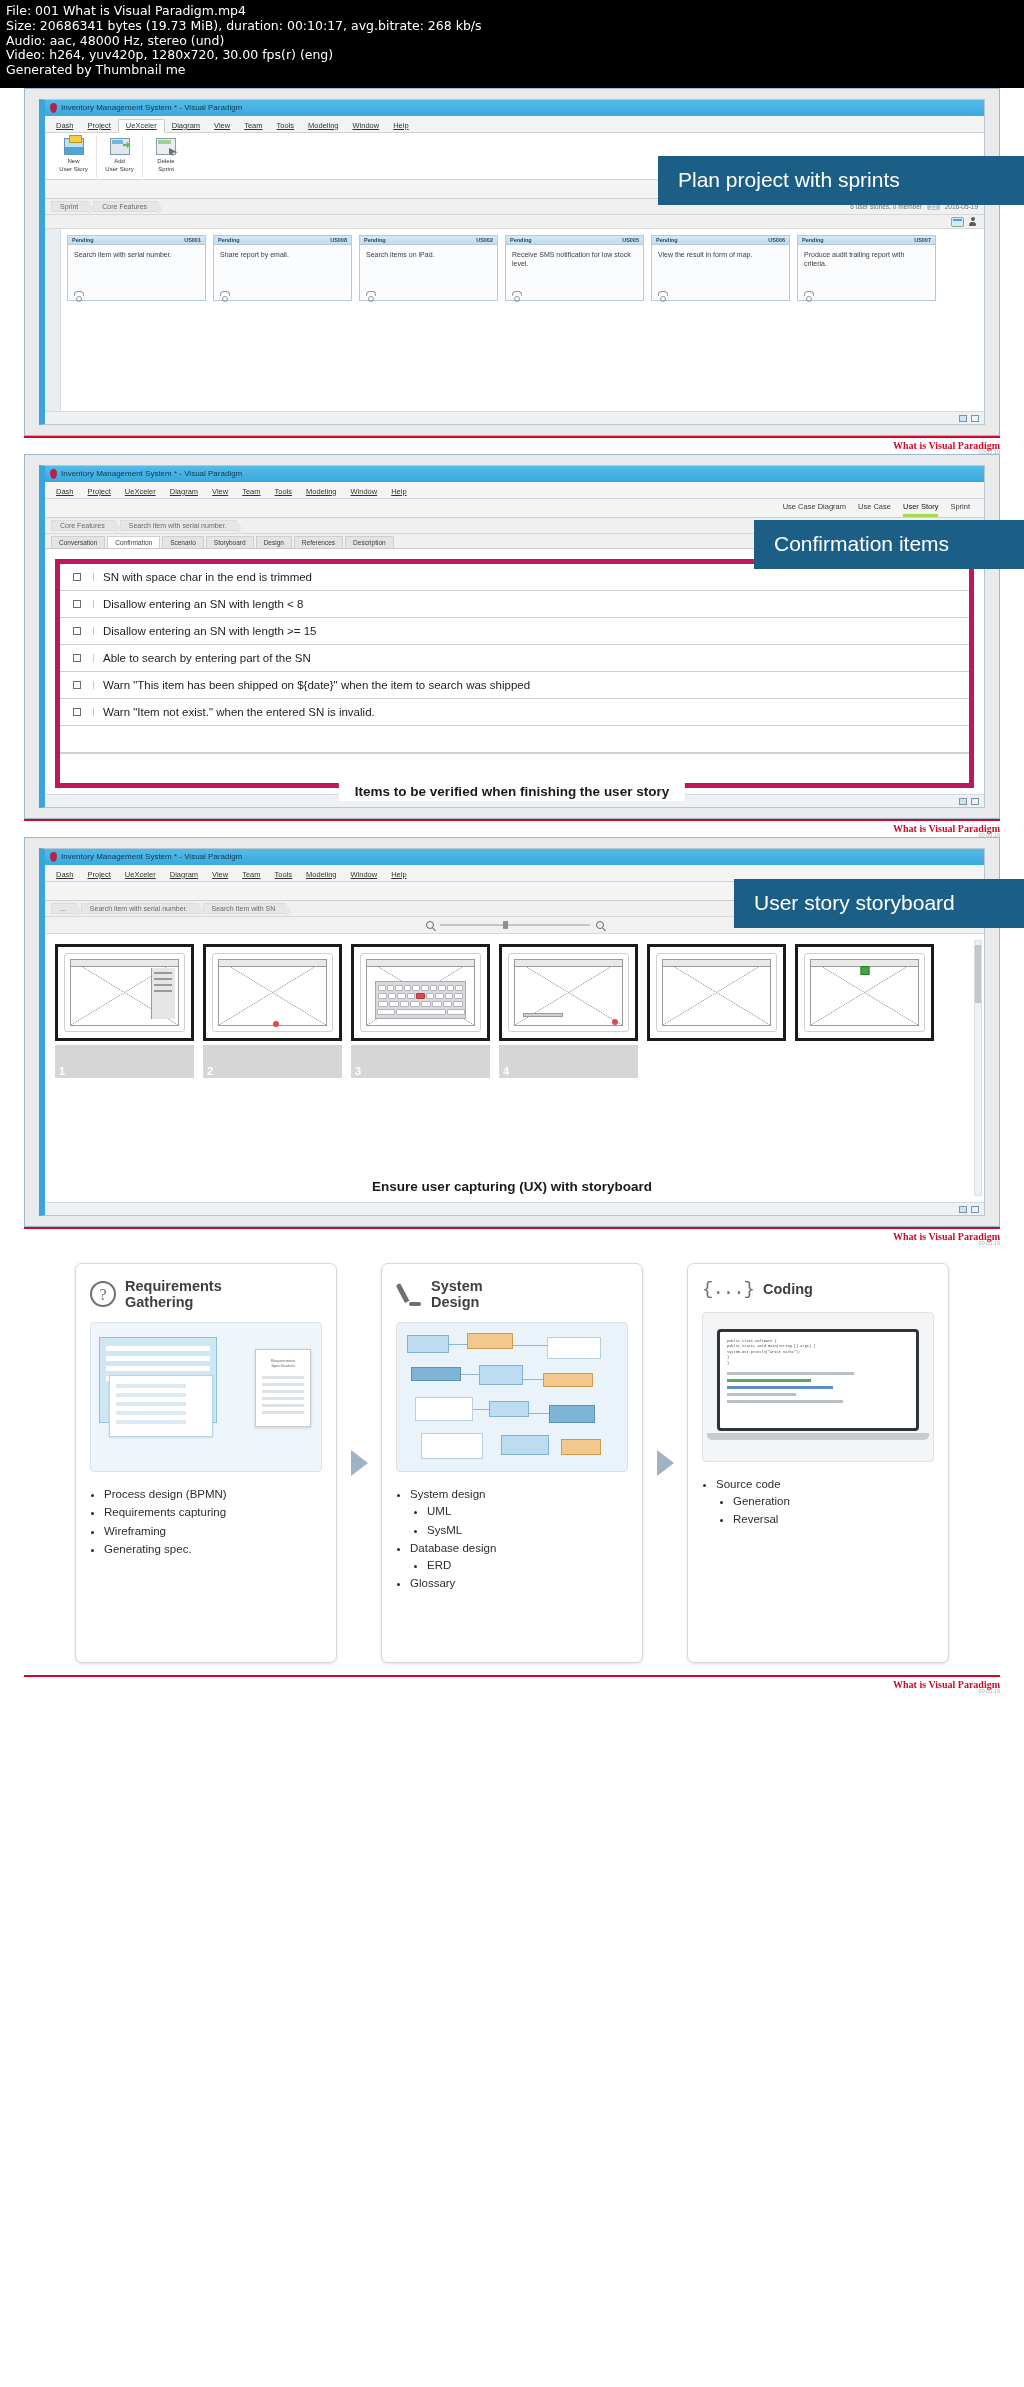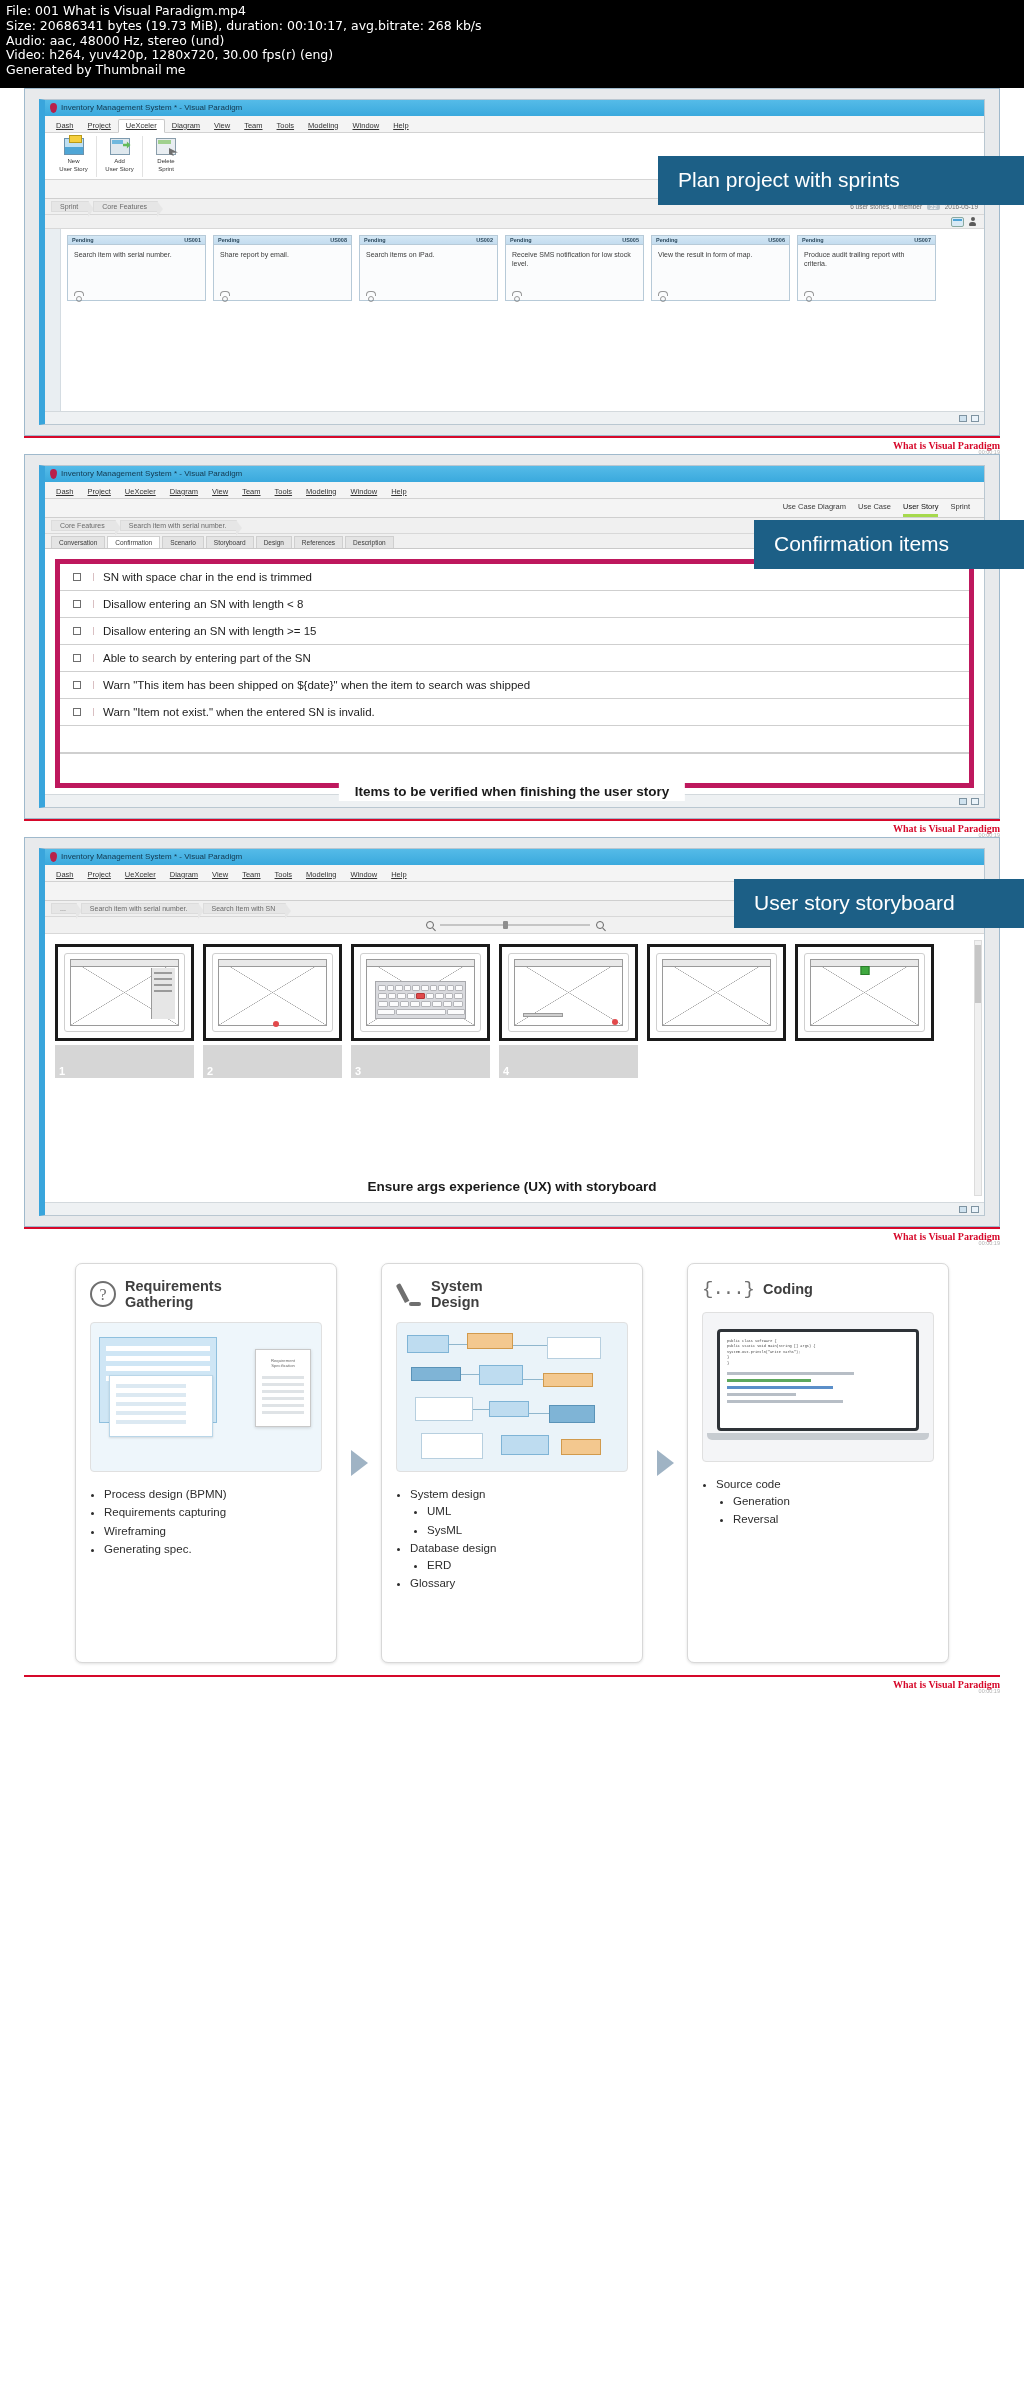--- a/index.html
+++ b/index.html
@@ -1094,21 +1094,21 @@
 
       <div class="vp-statusbar">
         <span class="sb-ico"></span>
         <span class="sb-ico doc"></span>
       </div>
     </div>
   </div>
 
   <div class="caption" style="top:42px; right:0; width:290px;">User story storyboard</div>
 
-  <div style="position:absolute; left:50%; transform:translateX(-50%); bottom:48px; background:#ffffff; padding:3px 16px; font-size:13.5px; font-weight:bold; color:#1a1a1a;">Ensure args experience (UX) with storyboard</div>
+  <div style="position:absolute; left:50%; transform:translateX(-50%); bottom:48px; background:#ffffff; padding:3px 16px; font-size:13.5px; font-weight:bold; color:#1a1a1a;">Ensure user capturing (UX) with storyboard</div>
 
   <div class="sep">
     <span class="wm">What is Visual Paradigm</span>
     <span class="wm-time">00:00:19</span>
   </div>
 </div>
 
 <div class="shot">
   <div class="process">
 

